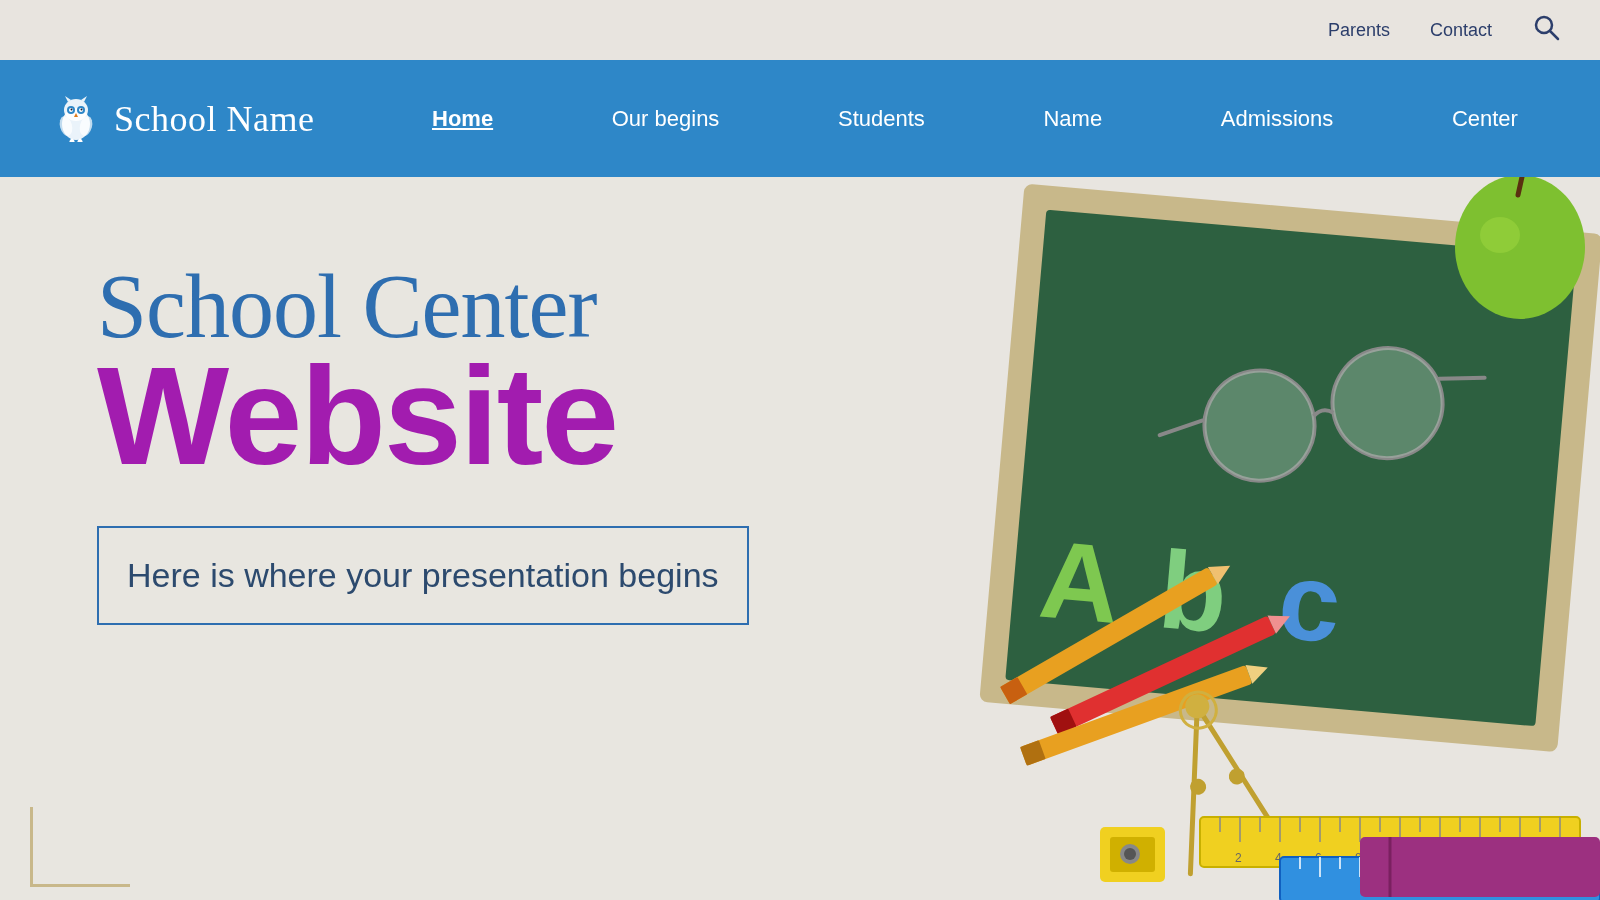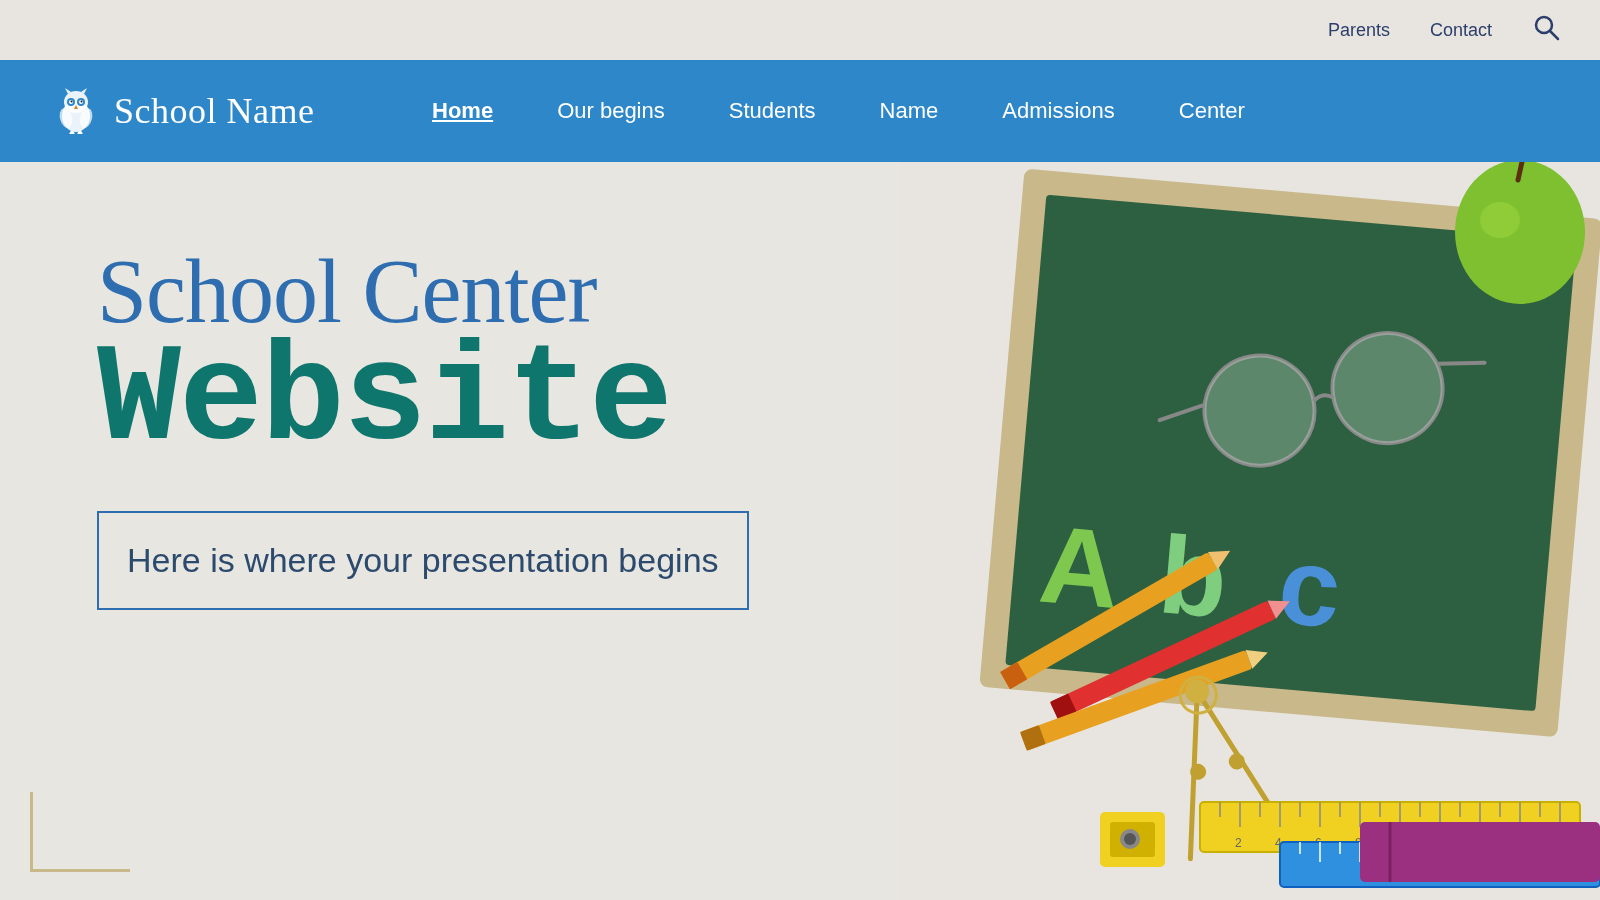--- a/index.html
+++ b/index.html
@@ -27,21 +27,21 @@
       background: none;
       border: none;
       cursor: pointer;
       color: #2c3e6b;
       font-size: 22px;
     }
 
     
     .nav-bar {
       background: #2e87c8;
-      height: 102px;
+      height: 117px;
       display: flex;
       align-items: center;
       padding: 0 50px;
     }
     .logo-area {
       display: flex;
       align-items: center;
       gap: 12px;
       flex: 0 0 auto;
       min-width: 350px;
@@ -58,21 +58,21 @@
       font-size: 36px;
       color: #ffffff;
       font-weight: 400;
       letter-spacing: 0.5px;
     }
     .nav-links {
       display: flex;
       align-items: center;
       gap: 0;
       flex: 1;
-      justify-content: flex-start;
+      justify-content: space-between;
     }
     .nav-link {
       font-family: Arial, sans-serif;
       font-size: 22px;
       color: #ffffff;
       text-decoration: none;
       padding: 0 32px;
       cursor: pointer;
       white-space: nowrap;
     }
@@ -101,23 +101,23 @@
     .hero-title-line1 {
       font-family: Georgia, serif;
       font-size: 90px;
       color: #2e6eb0;
       font-weight: 400;
       line-height: 1.1;
       letter-spacing: -1px;
     }
 
     .hero-title-line2 {
-      font-family: Liberation Mono, monospace;
+      font-family: Liberation Sans, sans-serif;
       font-size: 140px;
-      color: #0f766e;
+      color: #a21caf;
       font-weight: 800;
       line-height: 1.0;
       letter-spacing: -2px;
       margin-top: -10px;
     }
 
     .hero-subtitle-box {
       margin-top: 40px;
       border: 2px solid #2e6eb0;
       padding: 28px 28px;

